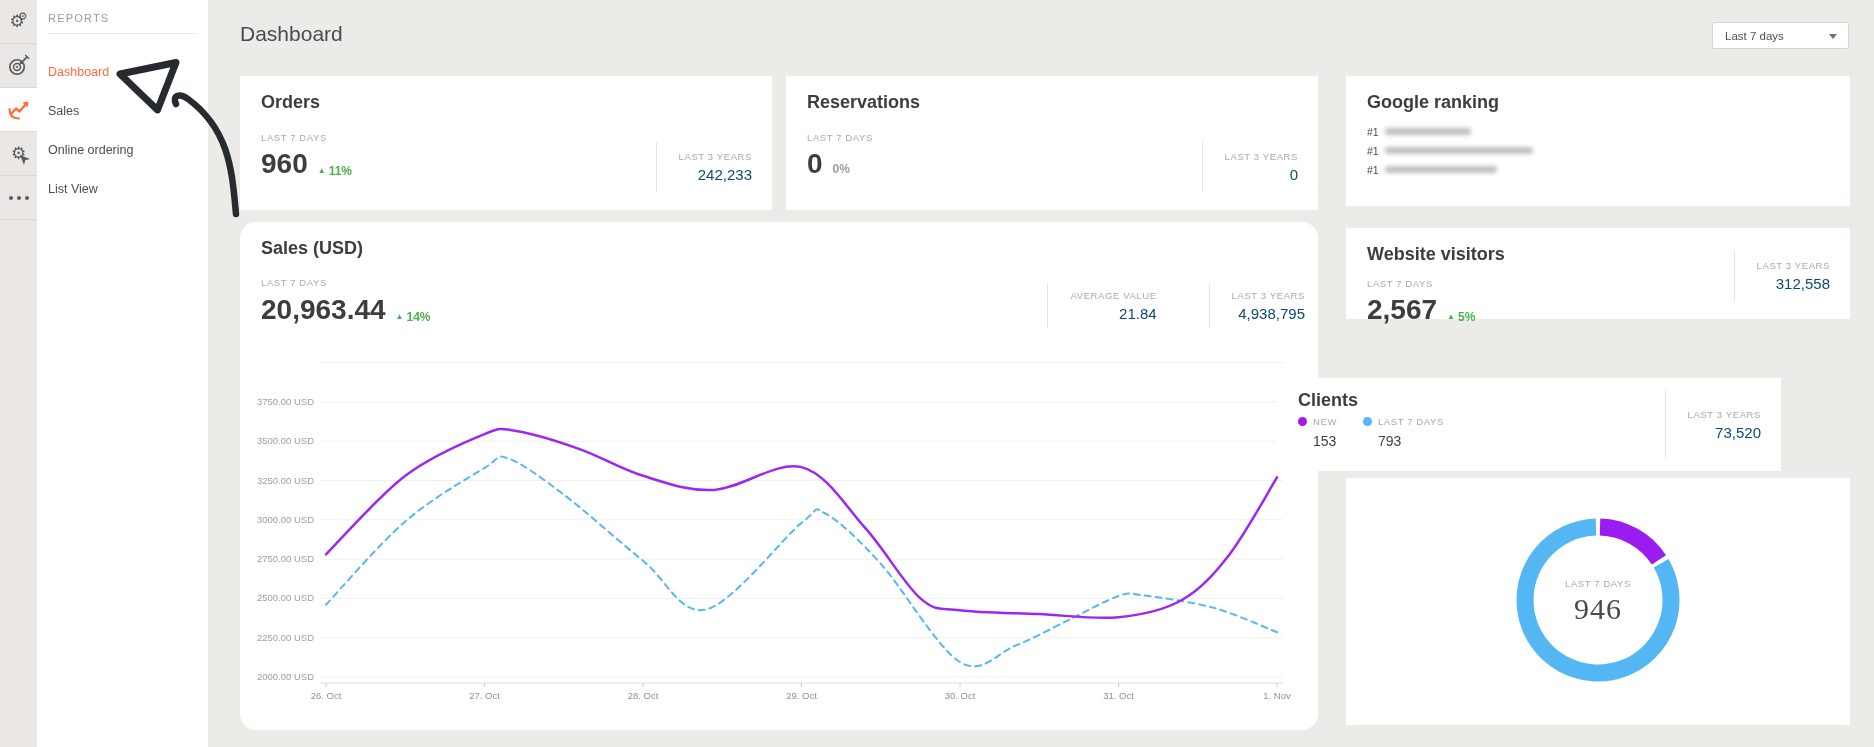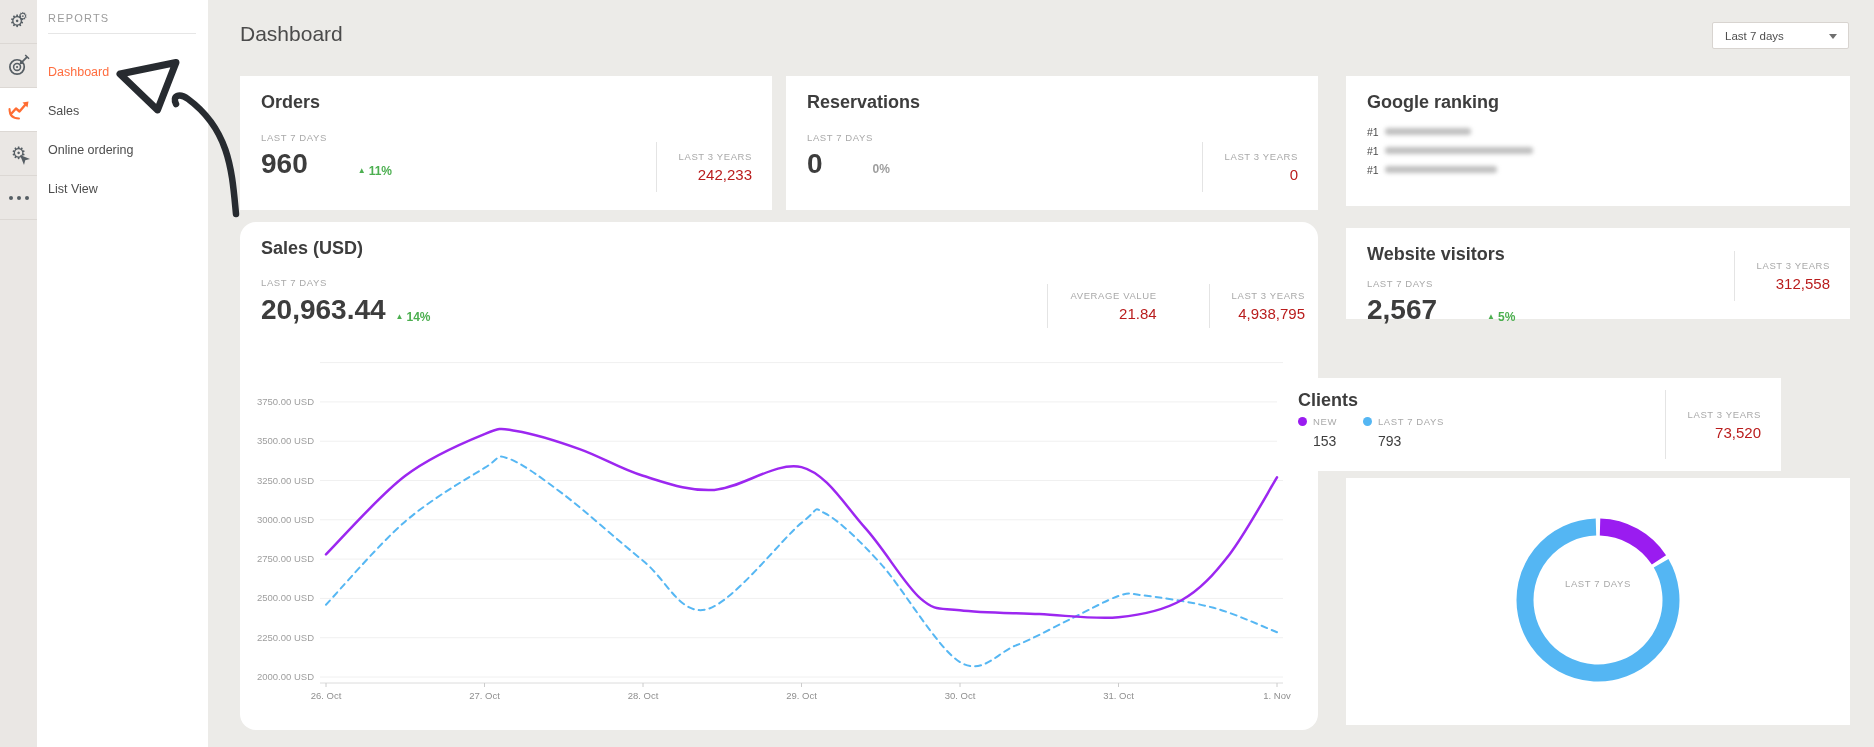--- a/index.html
+++ b/index.html
@@ -35,32 +35,32 @@
   .card-title { position:absolute; left:21px; top:16px; font-size:18px; font-weight:700; color:#3d3d3d; }
   .period-label, .mini-label { font-size:9.5px; letter-spacing:.6px; color:#a9a9a9; }
   .period-label { position:absolute; left:21px; }
   .big-row { position:absolute; left:21px; display:flex; align-items:baseline; }
   .big-num { font-size:28px; font-weight:600; color:#3d3d3d; }
   .delta { margin-left:10px; font-size:12px; font-weight:700; display:flex; align-items:center; }
   .delta .tri { font-size:8px; margin-right:3px; }
   .delta.up { color:#4caf50; }
   .delta.neutral { color:#9e9e9e; }
   .side-box { position:absolute; text-align:right; border-left:1px solid #e4e4e4; padding-left:22px; display:flex; flex-direction:column; justify-content:center; }
-  .side-val { font-size:15px; color:#b91c1c; margin-top:4px;text-align:right; }
+  .side-val { font-size:15px; color:#0c4a6e; margin-top:4px;text-align:right; }
 
   #card-orders { left:240px; top:76px; width:532px; height:134px; }
   #card-reservations { left:786px; top:76px; width:532px; height:134px; }
   #card-google { left:1346px; top:76px; width:504px; height:130px; }
   #card-sales { left:240px; top:222px; width:1078px; height:508px;border-radius:16px; }
   #card-visitors { left:1346px; top:228px; width:504px; height:91px; }
   #card-clients { left:1277px; top:378px; width:504px; height:93px; }
   #card-donut { left:1346px; top:478px; width:504px; height:247px; }
 
   .row1 .period-label { top:56px; }
-  .row1 .big-row { top:72px;gap:40px; }
+  .row1 .big-row { top:72px; }
   .row1 .side-box { right:20px; bottom:18px; height:50px; }
 
   
   .rank-rows { position:absolute; left:21px; top:46px; }
   .rank-row { height:19px; display:flex; align-items:center; }
   .rank-num { font-size:10.5px; color:#4a4a4a; width:18px; }
   .rank-blur { height:7px; background:#bfbfbf; border-radius:3px; filter:blur(2px); }
 
   
   #card-sales .period-label { top:55px; }
@@ -297,15 +297,16 @@
       <span class="side-val" data-interactable="false">73,520</span>
     </div>
   </div>
 
   <div class="card" id="card-donut" data-interactable="false">
     <svg id="donut-chart" width="504" height="247" data-interactable="false">
         <path d="M 254.03827962682053 49.028461602054136 A 73 73 0 0 1 312.960792492824 81.84054558828208" fill="none" stroke="#9a1cf0" stroke-width="17" data-interactable="false"></path>
         <path d="M 315.10750142664085 85.30608683055831 A 73 73 0 1 1 249.96172037317933 49.028461602054136" fill="none" stroke="#54b6f3" stroke-width="17" data-interactable="false"></path>
       </svg>
     <div class="donut-center donut-label mini-label" data-interactable="false">LAST 7 DAYS</div>
+    <div class="donut-center donut-value" data-interactable="false">946</div>
   </div>
 
 </div>
 
 </body></html>

